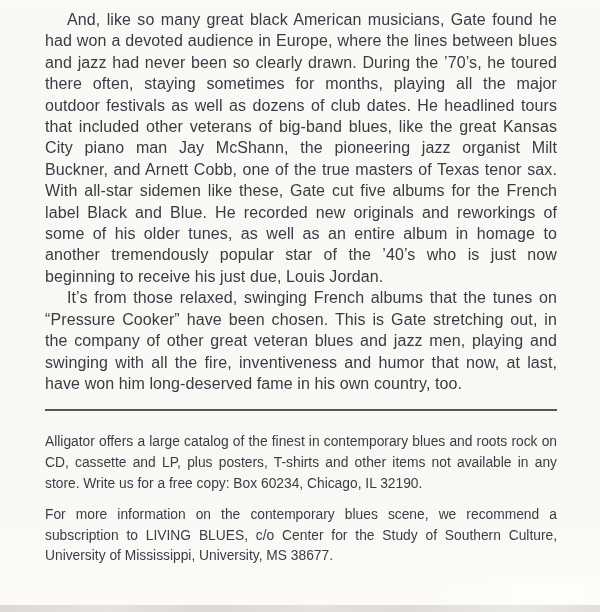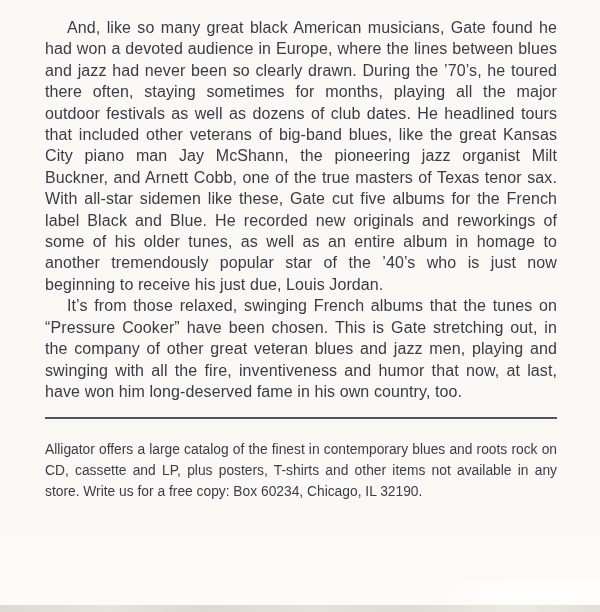--- a/index.html
+++ b/index.html
@@ -14,21 +14,21 @@
     background: #fbf9f5;
     font-family: "Liberation Sans", sans-serif;
   }
   .page {
     position: absolute;
     inset: 0;
     background: linear-gradient(180deg, #fbf9f5 0%, #faf8f4 80%, #fcfbf8 100%);
   }
   .content {
     position: relative;
-    padding: 17px 43px 0 45px;
+    padding: 9px 43px 0 45px;
     color: #393b45;
   }
   .main-text p {
     margin: 0;
     font-size: 16px;
     line-height: 21.4px;
     text-align: justify;
     text-indent: 22px;
     letter-spacing: 0.1px;
     color: #393b45;
@@ -81,19 +81,20 @@
 
     <div class="main-text">
       <p>And, like so many great black American musicians, Gate found he had won a devoted audience in Europe, where the lines between blues and jazz had never been so clearly drawn. During the ’70’s, he toured there often, staying sometimes for months, playing all the major outdoor festivals as well as dozens of club dates. He headlined tours that included other veterans of big-band blues, like the great Kansas City piano man Jay McShann, the pioneering jazz organist Milt Buckner, and Arnett Cobb, one of the true masters of Texas tenor sax. With all-star sidemen like these, Gate cut five albums for the French label Black and Blue. He recorded new originals and reworkings of some of his older tunes, as well as an entire album in homage to another tremendously popular star of the ’40’s who is just now beginning to receive his just due, Louis Jordan.</p>
       <p>It’s from those relaxed, swinging French albums that the tunes on “Pressure Cooker” have been chosen. This is Gate stretching out, in the company of other great veteran blues and jazz men, playing and swinging with all the fire, inventiveness and humor that now, at last, have won him long-deserved fame in his own country, too.</p>
     </div>
 
     <hr class="divider">
 
     <div class="footer-text">
       <p>Alligator offers a large catalog of the finest in contemporary blues and roots rock on CD, cassette and LP, plus posters, T-shirts and other items not available in any store. Write us for a free copy: Box 60234, Chicago, IL 32190.</p>
+      <p>For more information on the contemporary blues scene, we recommend a subscription to LIVING BLUES, c/o Center for the Study of Southern Culture, University of Mississippi, University, MS 38677.</p>
     </div>
 
   </div>
 
   <div class="scan-corner"></div>
   <div class="scan-edge"></div>
 </div>
 
 </body></html>

